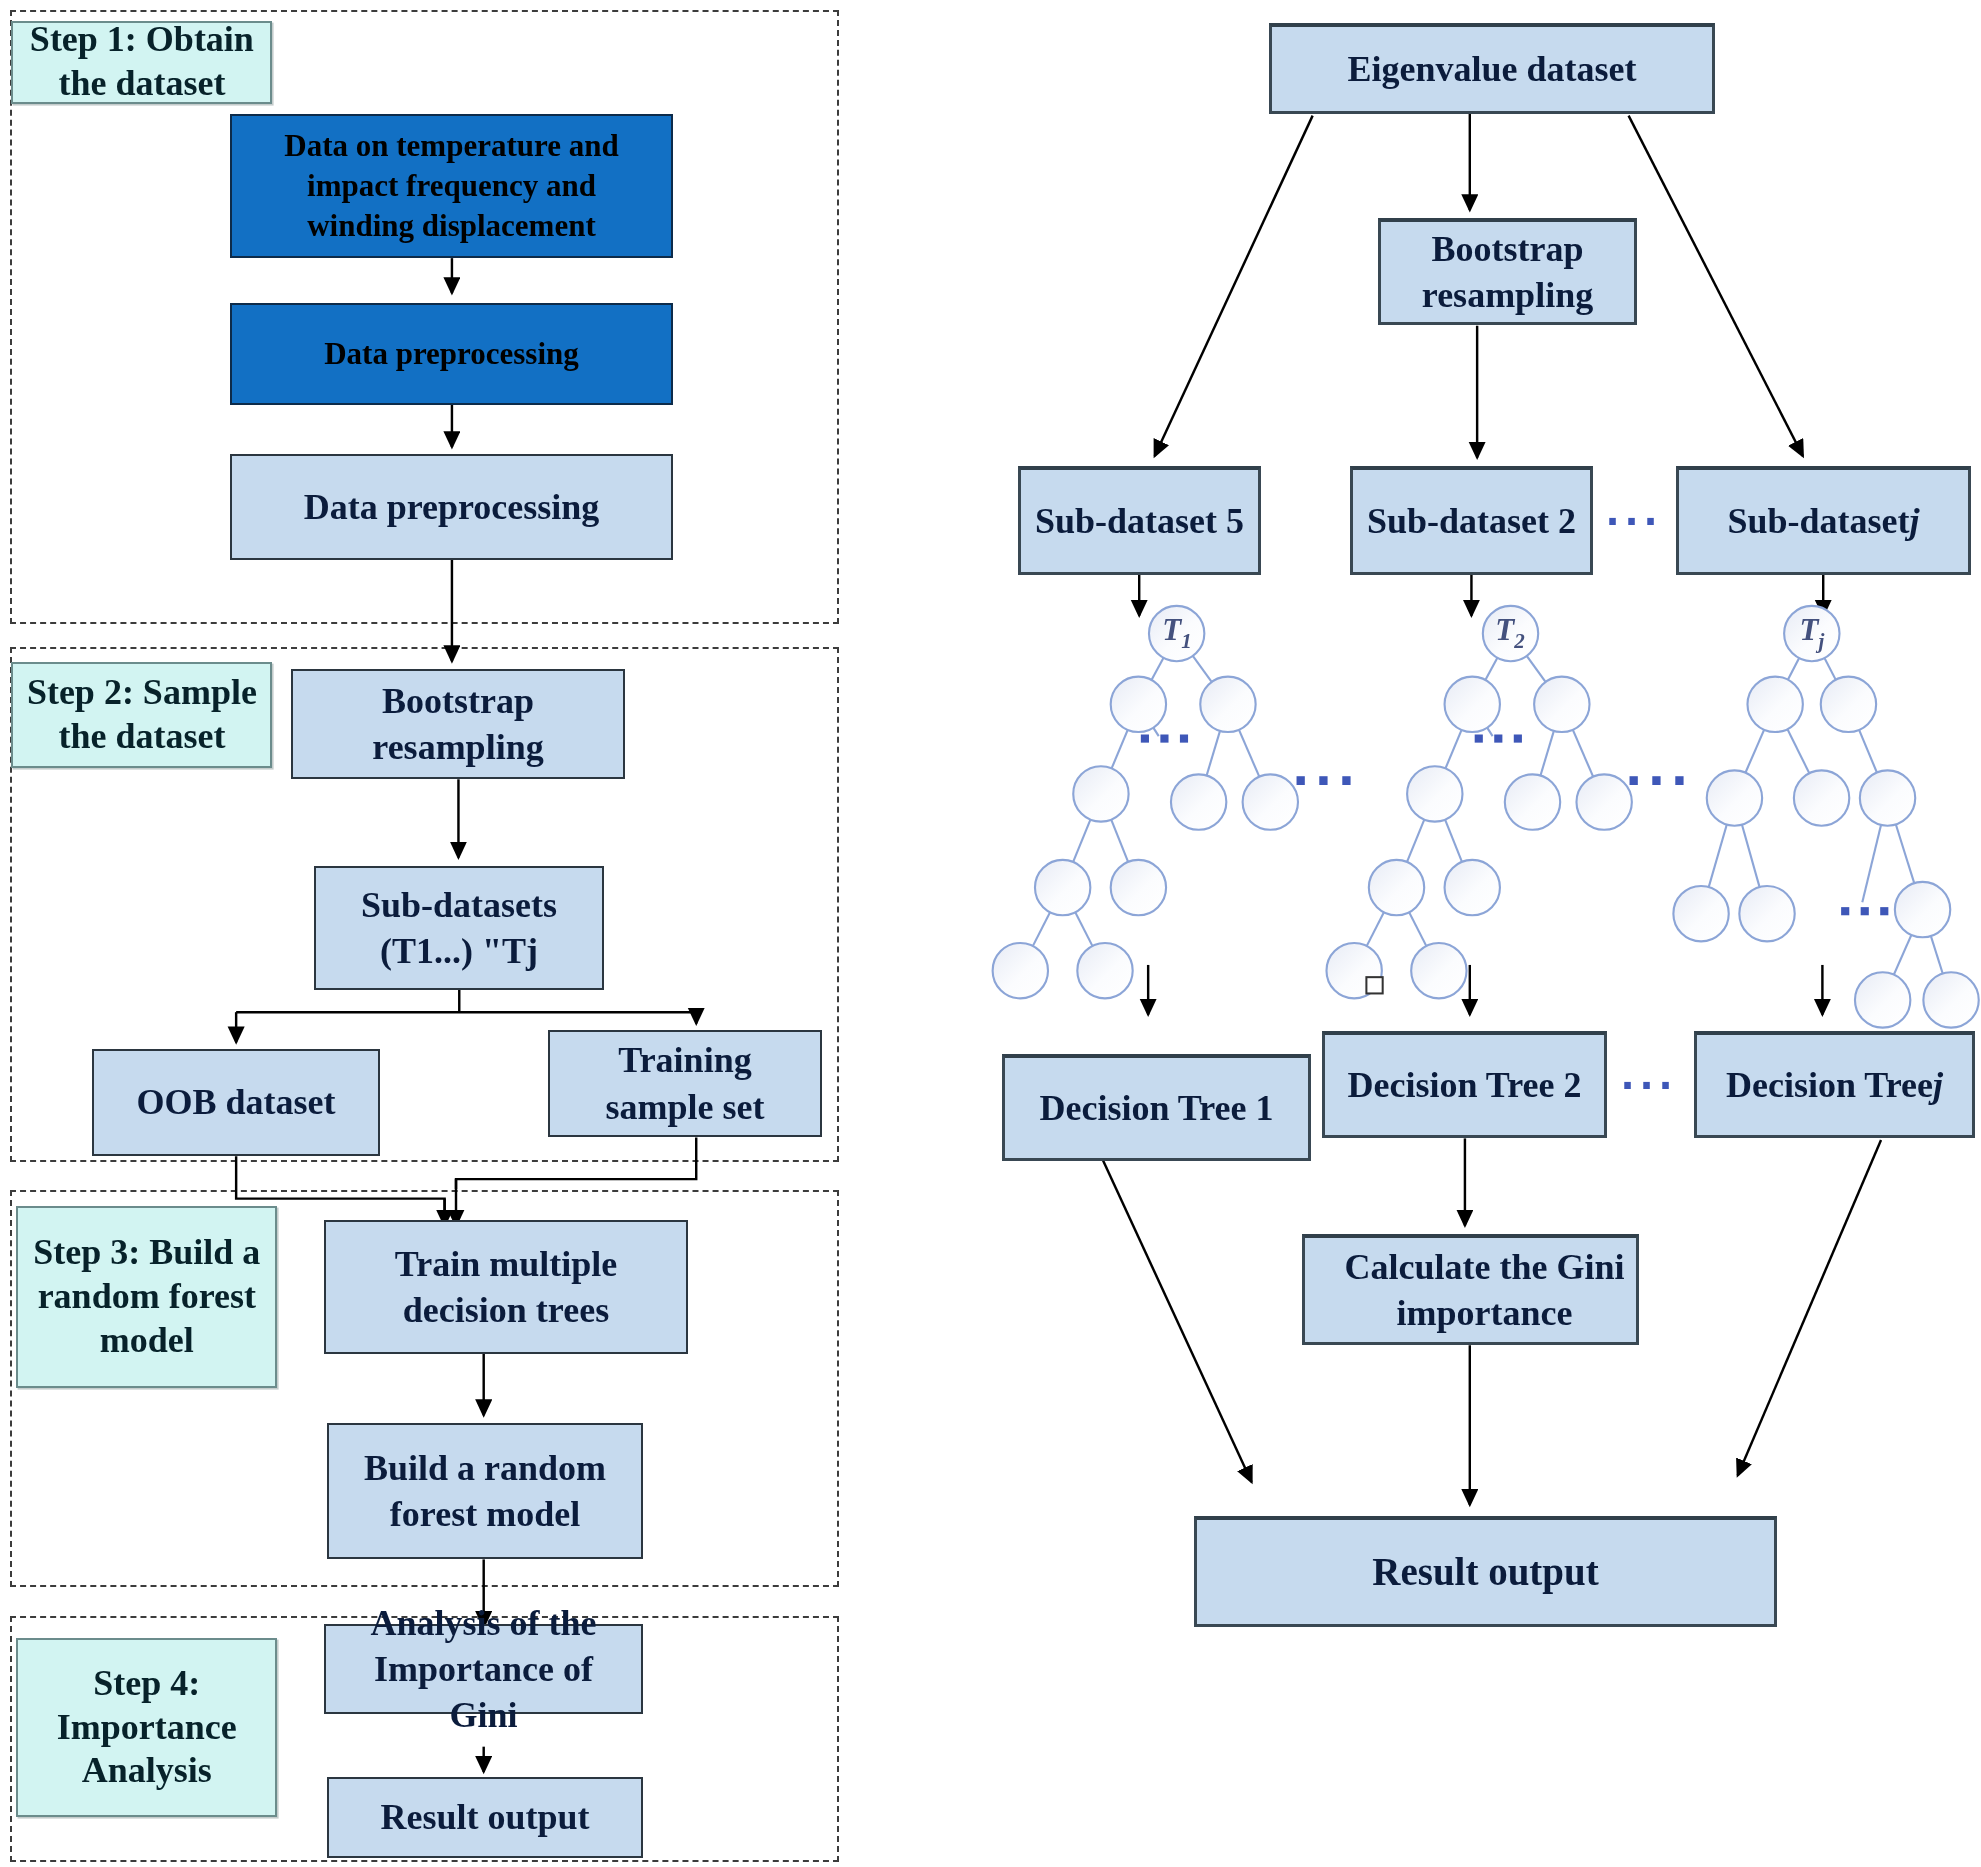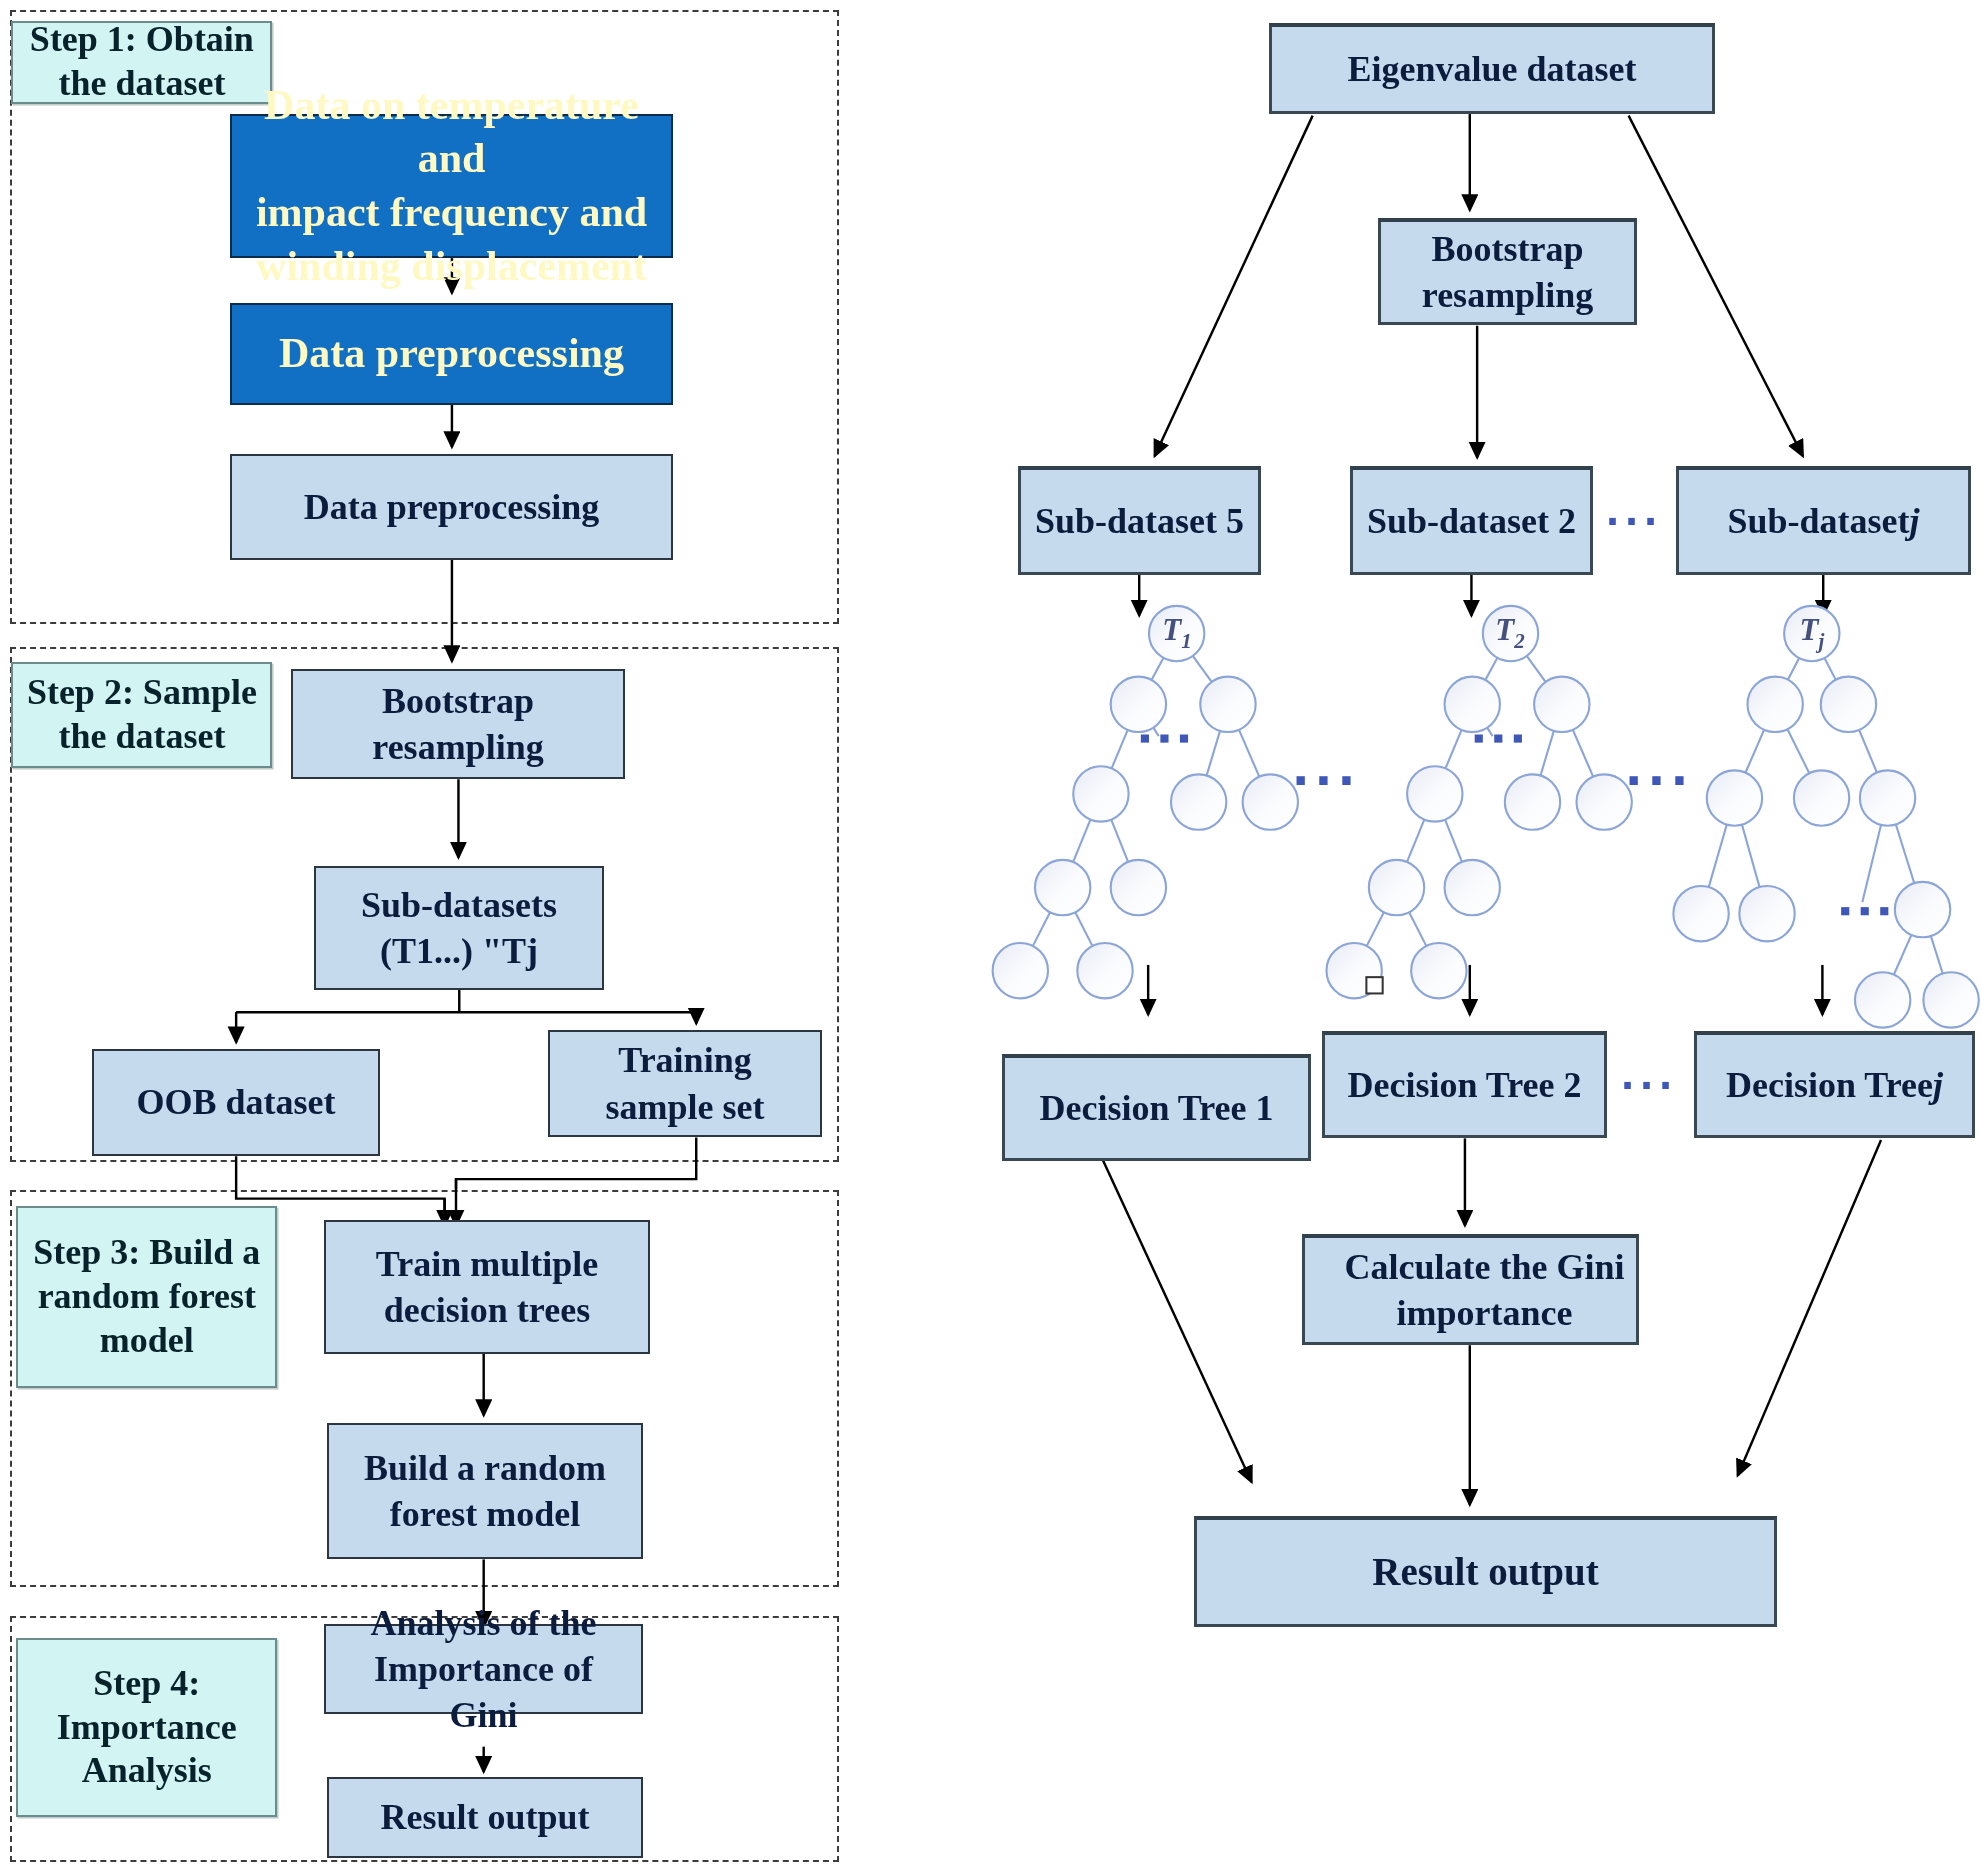--- a/index.html
+++ b/index.html
@@ -10,21 +10,21 @@
   .frame{position:absolute;border:2.4px dashed #3c3c3c;box-sizing:border-box;}
   .box{
     position:absolute;box-sizing:border-box;display:flex;align-items:center;justify-content:center;
     text-align:center;font-weight:bold;white-space:pre-line;line-height:1.28;
   }
   .step-label{
     background:#d2f4f2;border:2.4px solid #6b8c8c;color:#07222a;font-size:36px;line-height:1.22;
     box-shadow:1.6px 1.6px 0 rgba(90,110,110,.35);
     margin-top:11px;
   }
-  .dark{background:#1270c4;border:2.4px solid #0d2b4a;color:#fef9c3;font-size:42px;}
+  .dark{background:#1270c4;border:2.4px solid #0d2b4a;color:#000000;font-size:31px;}
   .light{background:#c6daee;border:2.4px solid #2b3640;color:#0b1c3c;font-size:36px;}
   .rlight{background:#c6daee;border:3.3px solid #394853;border-top:4.9px solid #31404b;color:#0b1c3c;font-size:36px;}
   .ellipsis{
     position:absolute;color:#3e57b8;font-weight:bold;font-size:37px;letter-spacing:4.9px;
     transform:translate(-50%,-50%);font-family:"DejaVu Sans","Liberation Sans",sans-serif;
   }
   .tree-label{
     position:absolute;transform:translate(-50%,-50%);color:#44517e;font-style:italic;
     font-size:31px;font-weight:bold;
   }
@@ -181,21 +181,21 @@
 resampling</div>
   <div class="box light" style="left:314px;top:866px;width:290px;height:124px;">Sub-datasets
 (T1...) "Tj</div>
   <div class="box light" style="left:92px;top:1049px;width:288px;height:107px;">OOB dataset</div>
   <div class="box light" style="left:548px;top:1030px;width:274px;height:107px;">Training
 sample set</div>
 
   <div class="box step-label" style="left:16.3px;top:1195px;width:261px;height:182px;">Step 3: Build a
 random forest
 model</div>
-  <div class="box light" style="left:324px;top:1220px;width:326px;height:134px;">Train multiple
+  <div class="box light" style="left:324px;top:1220px;width:364px;height:134px;">Train multiple
 decision trees</div>
   <div class="box light" style="left:327px;top:1423px;width:316px;height:136px;">Build a random
 forest model</div>
 
   <div class="box step-label" style="left:16.3px;top:1627px;width:261px;height:179px;">Step 4:
 Importance
 Analysis</div>
   <div class="box light" style="left:324px;top:1624px;width:319px;height:90px;">Analysis of the
 Importance of
 Gini</div>

